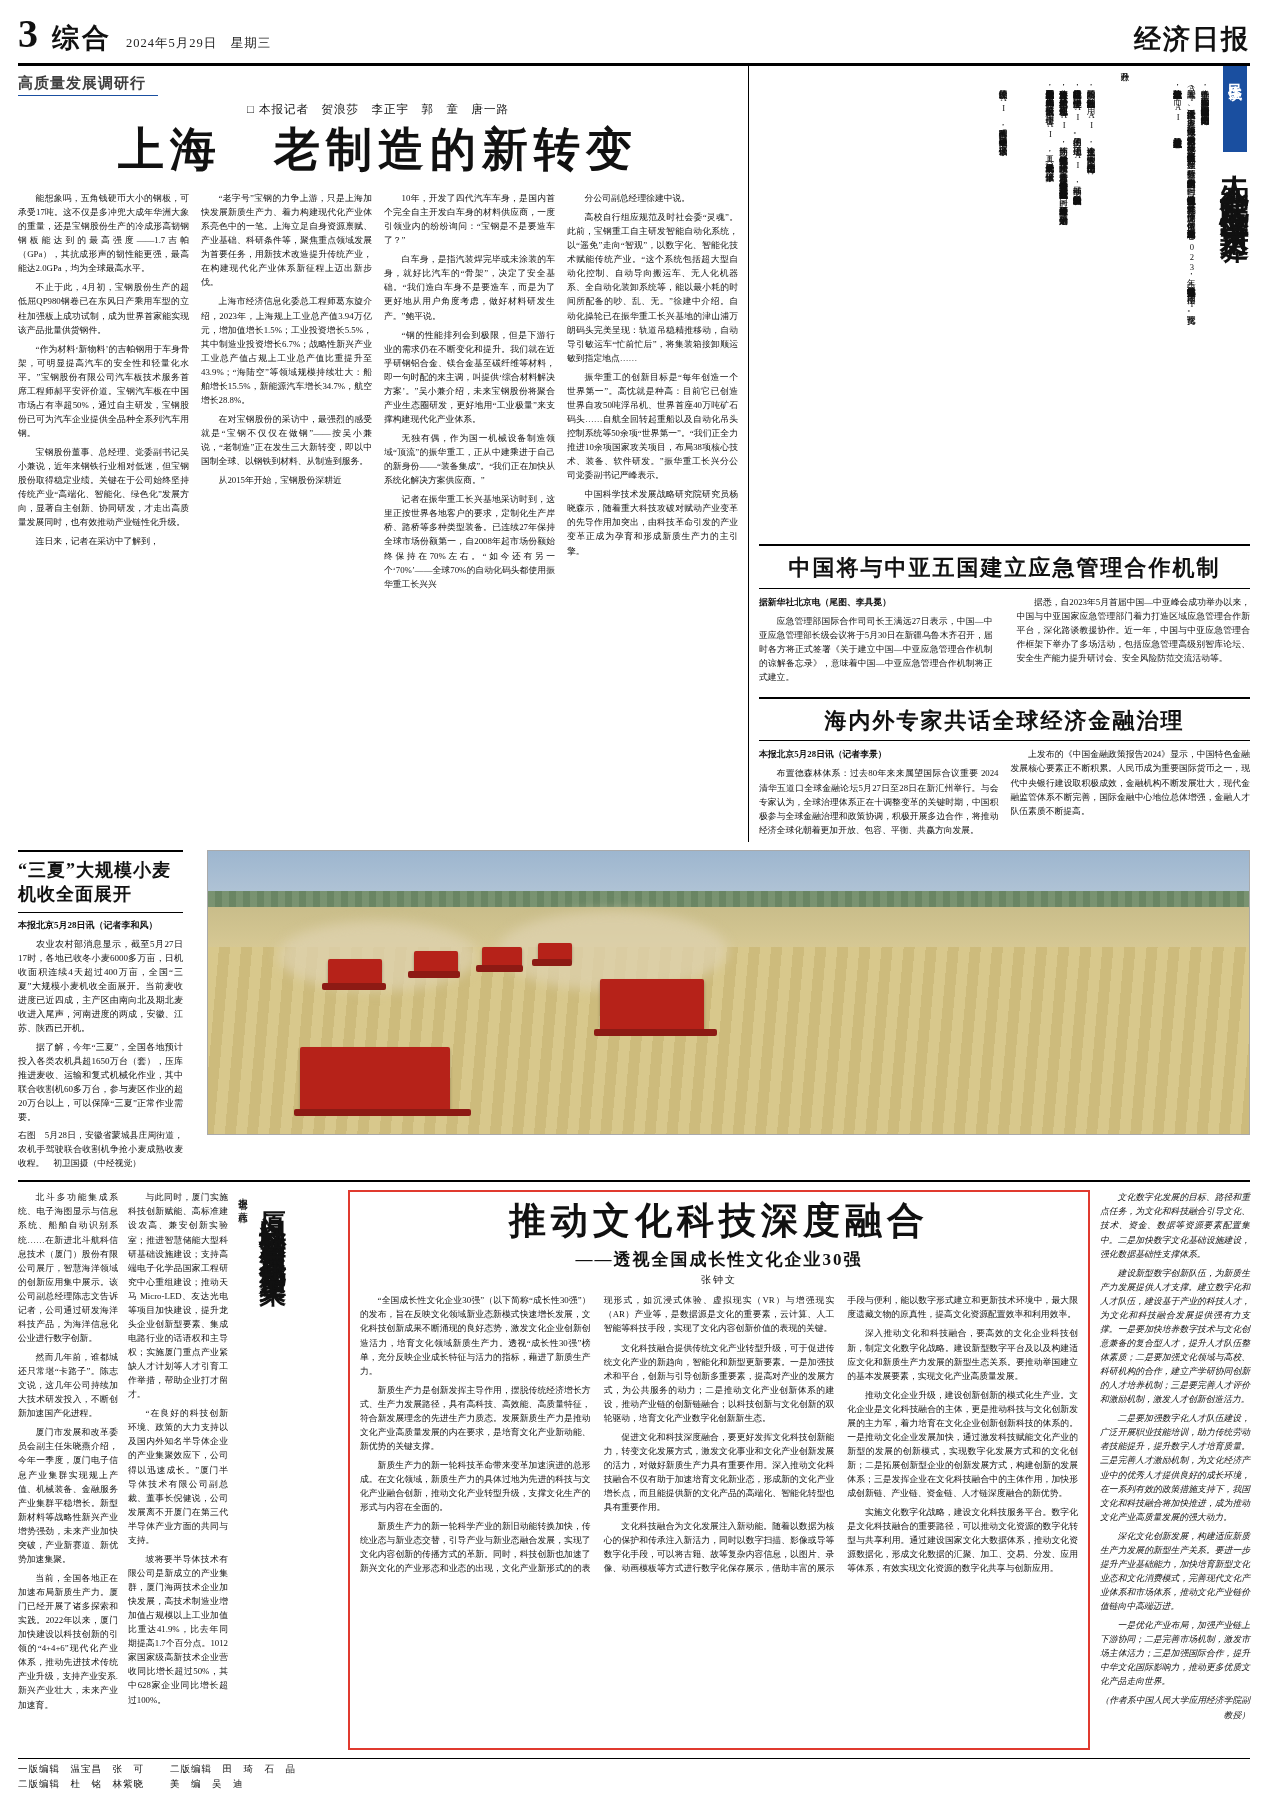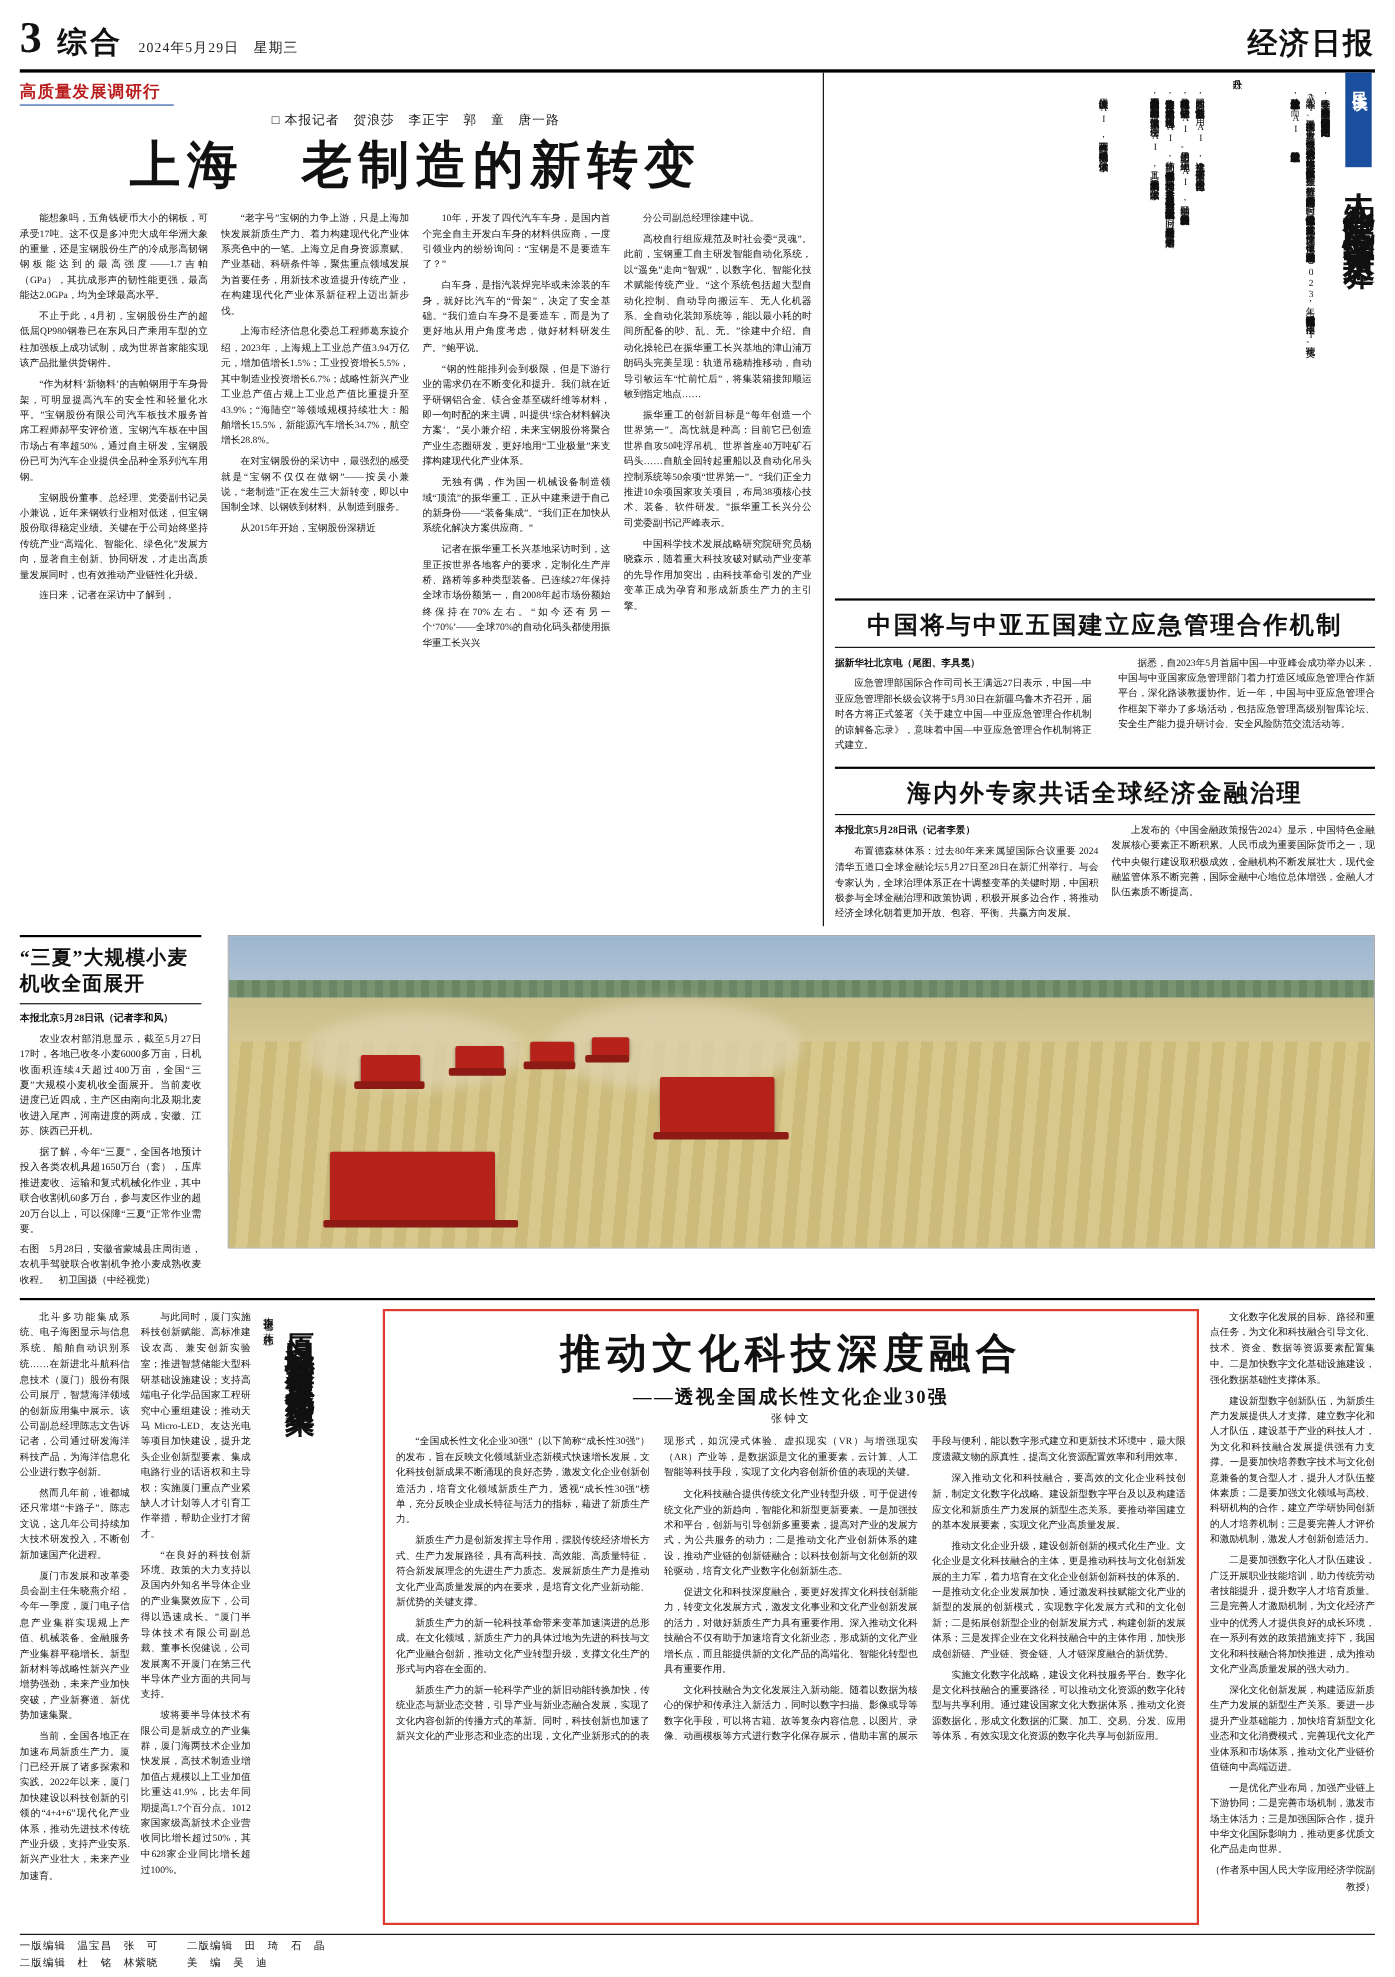--- a/index.html
+++ b/index.html
@@ -26,21 +26,21 @@
     font-family: "Liberation Serif", serif;
   }
 
   
   .band { display: flex; gap: 10px; }
   .col-main { width: 720px; }
   .divider-v { width: 1px; background: #000; }
   .col-right { width: 498px; }
 
   .kicker {
-    color: #b91c1c; font-weight: bold; font-size: 15px; letter-spacing: 1px;
+    color: #404040; font-weight: bold; font-size: 15px; letter-spacing: 1px;
     margin: 8px 0 2px 0;
   }
   .kicker-rule { border-bottom: 1.5px solid #1a4fa0; width: 140px; margin-bottom: 6px; }
 
   .byline-row { text-align: center; font-size: 11.5px; letter-spacing: 1px; margin: 4px 0 2px; }
   .headline-main {
     text-align: center; font-size: 46px; font-weight: bold; letter-spacing: 6px;
     margin: 2px 0 10px 0; font-family: "Liberation Serif", serif;
   }
 
@@ -97,29 +97,29 @@
 
   
   .bottom { display: flex; gap: 10px; margin-top: 10px; border-top: 2px solid #000; padding-top: 8px; }
   .bl { width: 320px; display: flex; gap: 8px; }
   .vhead-xm {
     writing-mode: vertical-rl; text-orientation: upright;
     font-size: 27px; font-weight: bold; letter-spacing: 4px; height: 560px; line-height: 1.1;
   }
   .vbyline { writing-mode: vertical-rl; text-orientation: upright; font-size: 9.5px; letter-spacing: 1px; }
   .feature {
-    flex: 1; border: 2px solid #e03a2f; padding: 10px 10px 8px; position: relative;
+    flex: 1; border: 2px solid #e03a2f; padding: 0 10px 8px; position: relative;
   }
   .feat-title {
     text-align: center; font-size: 37px; font-weight: bold; letter-spacing: 5px; margin: 4px 0 2px;
   }
   .feat-sub { text-align: center; font-size: 17px; letter-spacing: 2px; margin-bottom: 2px; font-weight: bold; }
   .feat-by { text-align: center; font-size: 10px; letter-spacing: 2px; margin-bottom: 6px; }
   .br { width: 150px; font-size: 8.8px; line-height: 1.6; text-align: justify; }
-  .br p { margin: 0 0 5px; text-indent: 2em; }
+  .br p { margin: 0 0 5px; text-indent: 2em; font-style: italic; }
 
   
   .foot { border-top: 1px solid #000; margin-top: 8px; padding-top: 4px;
     display: flex; gap: 26px; font-size: 9.5px; }
   .foot-col div { margin-bottom: 2px; letter-spacing: 1px; }
 
   .tiny { font-size: 8.8px; line-height: 1.6; text-align: justify; }
   .tiny p { margin: 0 0 5px; text-indent: 2em; }
   .lead-b { font-weight: bold; }
   .caption { font-size: 8.8px; line-height: 1.55; text-align: justify; margin-top: 4px; }

